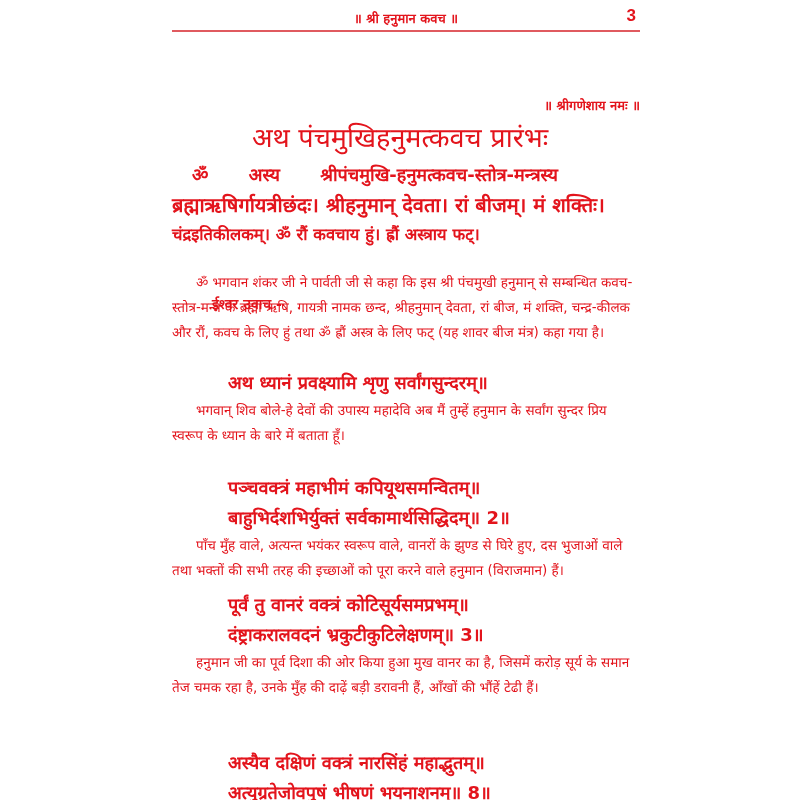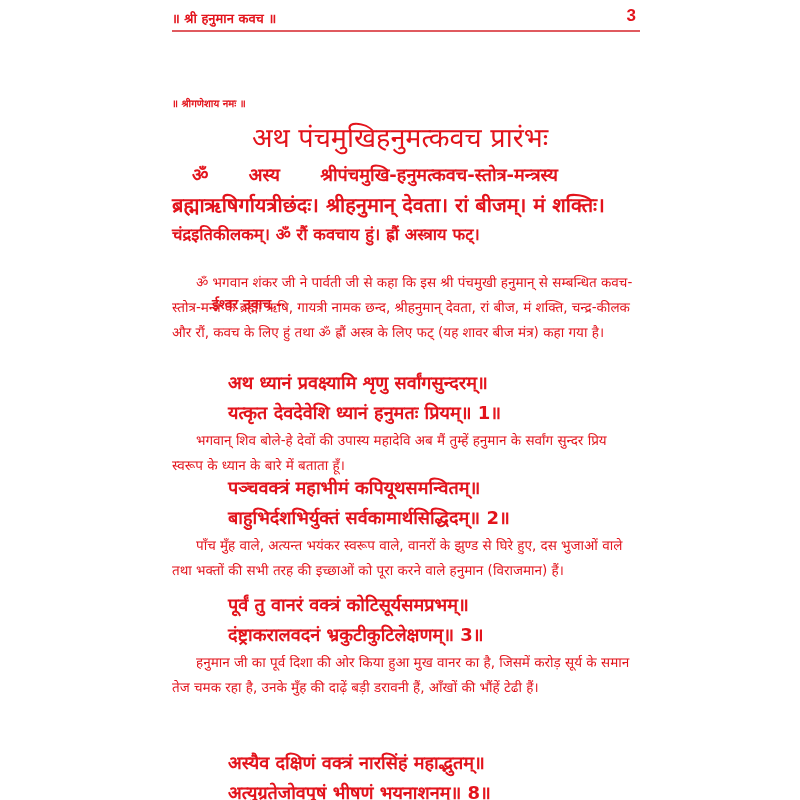--- a/index.html
+++ b/index.html
@@ -1,25 +1,25 @@
 <!DOCTYPE html>
 <html><head>
 <meta charset="utf-8">
 <style>
   html, body { margin: 0; padding: 0; background: #ffffff; }
   body { width: 800px; height: 800px; position: relative; overflow: hidden;
          font-family: "DejaVu Sans", sans-serif; color: #e3141c; }
   .page { position: absolute; left: 172px; top: 0; width: 468px; height: 800px; }
   .header { position: absolute; left: 0; top: 4px; width: 468px; height: 26px; }
-  .header-title { position: absolute; left: 0; right: 0; top: 5px; text-align: left;
+  .header-title { position: absolute; left: 0; right: 0; top: 5px; text-align: center;
                   font-size: 13px; font-weight: bold; }
   .page-number { position: absolute; right: 4px; top: 2px; font-size: 17px; font-weight: bold;
                  font-family: "Liberation Sans", sans-serif; }
   .header-rule { position: absolute; left: 0; top: 26px; width: 468px; height: 2px; background: #e05a5f; }
-  .invocation { position: absolute; left: 0; right: 0; top: 96px; text-align: left; font-size: 10px; font-weight: bold; }
+  .invocation { position: absolute; left: 0; right: 0; top: 96px; text-align: right; font-size: 13px; font-weight: bold; }
   .title { position: absolute; left: 0; right: 12px; top: 118px; text-align: center; font-size: 27px; font-family: "DejaVu Serif", serif; }
   .block { position: absolute; left: 0; width: 468px; }
   .mantra-line { font-size: 18px; font-weight: bold; line-height: 30px; white-space: nowrap; text-align: justify; }
   .mantra-line.first { text-indent: 20px; word-spacing: 34px; }
   .label-line { font-size: 14px; font-weight: bold; padding-left: 40px; line-height: 24px; margin-top: 42px; }
   .prose { font-size: 13.5px; line-height: 25px; text-indent: 24px; }
   .verse { font-size: 18px; font-weight: bold; line-height: 30px; padding-left: 56px; white-space: nowrap; }
 </style>
 </head>
 <body>
@@ -43,21 +43,20 @@
   <div class="block" style="top:250px;">
     <div class="label-line">ईश्वर उवाच -</div>
   </div>
 
   <div class="block" style="top:270px;">
     <div class="prose">ॐ भगवान शंकर जी ने पार्वती जी से कहा कि इस श्री पंचमुखी हनुमान् से सम्बन्धित कवच-स्तोत्र-मन्त्र के ब्रह्मा ऋषि, गायत्री नामक छन्द, श्रीहनुमान् देवता, रां बीज, मं शक्ति, चन्द्र-कीलक और रौं, कवच के लिए हुं तथा ॐ ह्रौं अस्त्र के लिए फट् (यह शावर बीज मंत्र) कहा गया है।</div>
   </div>
 
   <div class="block" style="top:368px;">
     <div class="verse">अथ ध्यानं प्रवक्ष्यामि शृणु सर्वांगसुन्दरम्॥</div>
-    <div class="verse">यत्कृत देवदेवेशि ध्यानं हनुमतः प्रियम्॥ 1॥</div>
     <div class="prose">भगवान् शिव बोले-हे देवों की उपास्य महादेवि अब मैं तुम्हें हनुमान के सर्वांग सुन्दर प्रिय स्वरूप के ध्यान के बारे में बताता हूँ।</div>
   </div>
 
   <div class="block" style="top:473px;">
     <div class="verse">पञ्चवक्त्रं महाभीमं कपियूथसमन्वितम्॥</div>
     <div class="verse">बाहुभिर्दशभिर्युक्तं सर्वकामार्थसिद्धिदम्॥ 2॥</div>
     <div class="prose">पाँच मुँह वाले, अत्यन्त भयंकर स्वरूप वाले, वानरों के झुण्ड से घिरे हुए, दस भुजाओं वाले तथा भक्तों की सभी तरह की इच्छाओं को पूरा करने वाले हनुमान (विराजमान) हैं।</div>
   </div>
 
   <div class="block" style="top:590px;">

